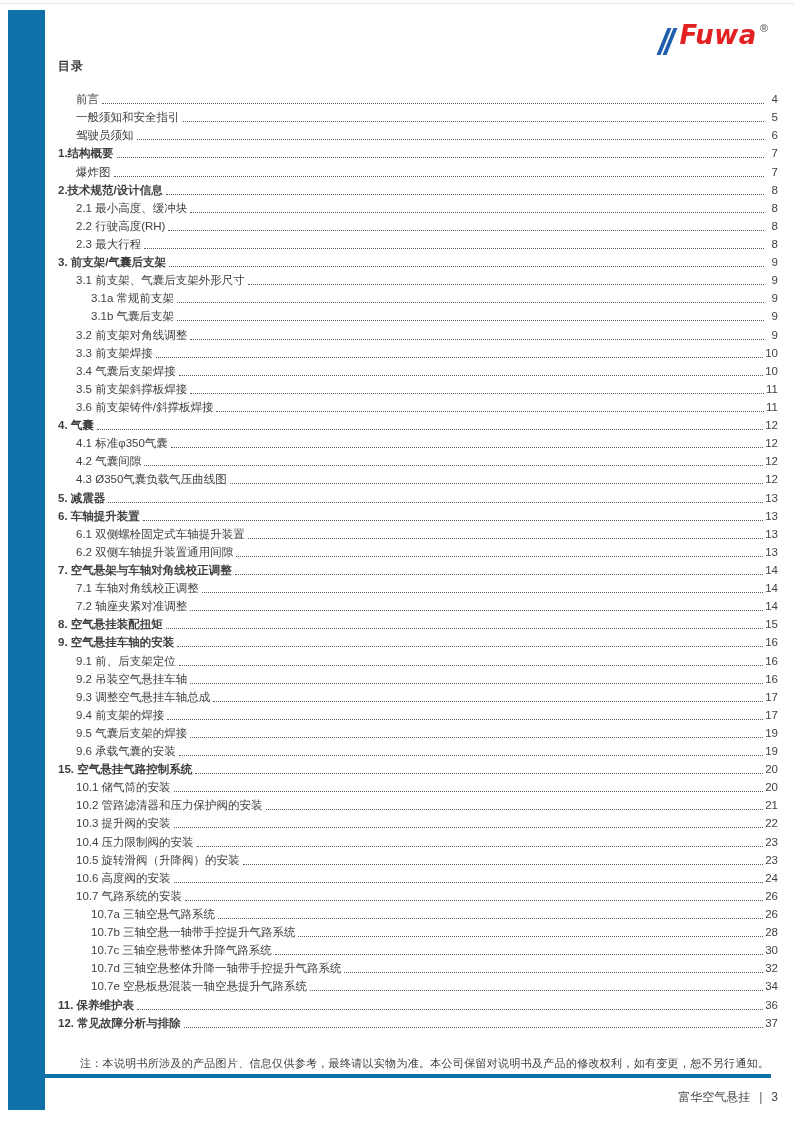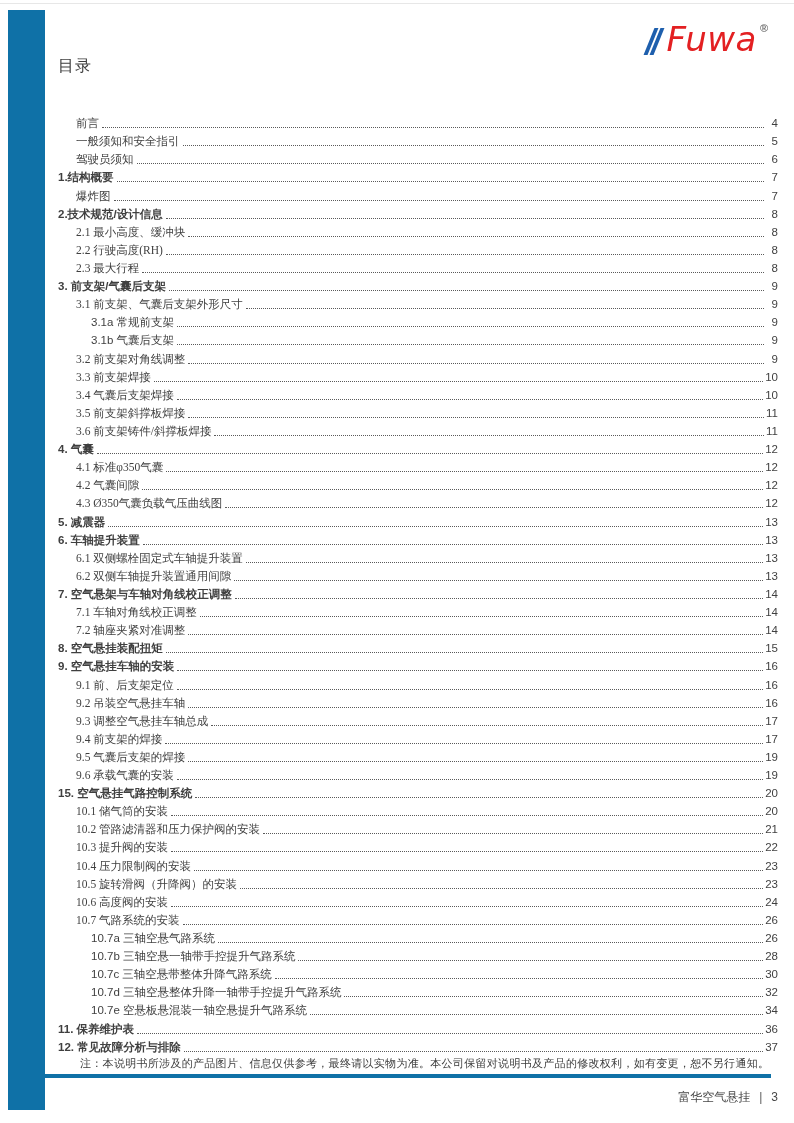--- a/index.html
+++ b/index.html
@@ -39,46 +39,46 @@
     margin-top:6px;margin-right:5px;
   }
   .logo .slashes i{
     display:block;width:4px;height:27px;
     background:var(--logo-blue);
     transform:skewX(-22deg);
     margin-right:2.5px;
   }
   .logo .logo-text{
     font-family:"DejaVu Sans","Liberation Sans",sans-serif;
-    font-style:italic;font-weight:normal;
-    font-size:34px;letter-spacing:0.5px;
+    font-style:italic;font-weight:bold;
+    font-size:26px;letter-spacing:0.5px;
     color:var(--logo-red);
   }
   .logo .logo-reg{
     font-size:11px;color:#6f6f6f;font-weight:bold;
     margin-left:3px;margin-top:1px;
   }
   
   .content{
     position:absolute;left:58px;top:56px;width:720px;
   }
   .page-title{
-    font-size:16px;font-weight:normal;color:var(--text-dark);
-    line-height:20px;margin-bottom:37px;letter-spacing:1px;
+    font-size:12px;font-weight:bold;color:var(--text-dark);
+    line-height:20px;margin-bottom:13px;letter-spacing:1px;
   }
   .toc-list{width:100%;}
   .toc-row{
     display:flex;align-items:flex-end;
     height:18.12px;
     font-size:11.5px;line-height:15px;
     color:#3f3f3f;
     white-space:nowrap;
   }
   .toc-row .label{flex:0 0 auto;}
-  .toc-row.lvl1 .label{padding-left:18px;font-family:Liberation Serif, serif;}
+  .toc-row.lvl1 .label{padding-left:18px;}
   .toc-row.lvl2 .label{padding-left:33px;}
   .toc-row.lvl0{font-weight:bold;}
   .toc-row.lvl0 .pg{font-weight:normal;}
   .toc-row .leader{
     flex:1 1 auto;
     border-bottom:1px dotted #5a5a5a;
     margin:0 2px 3px 3px;
     height:1px;
   }
   .toc-row .pg{

